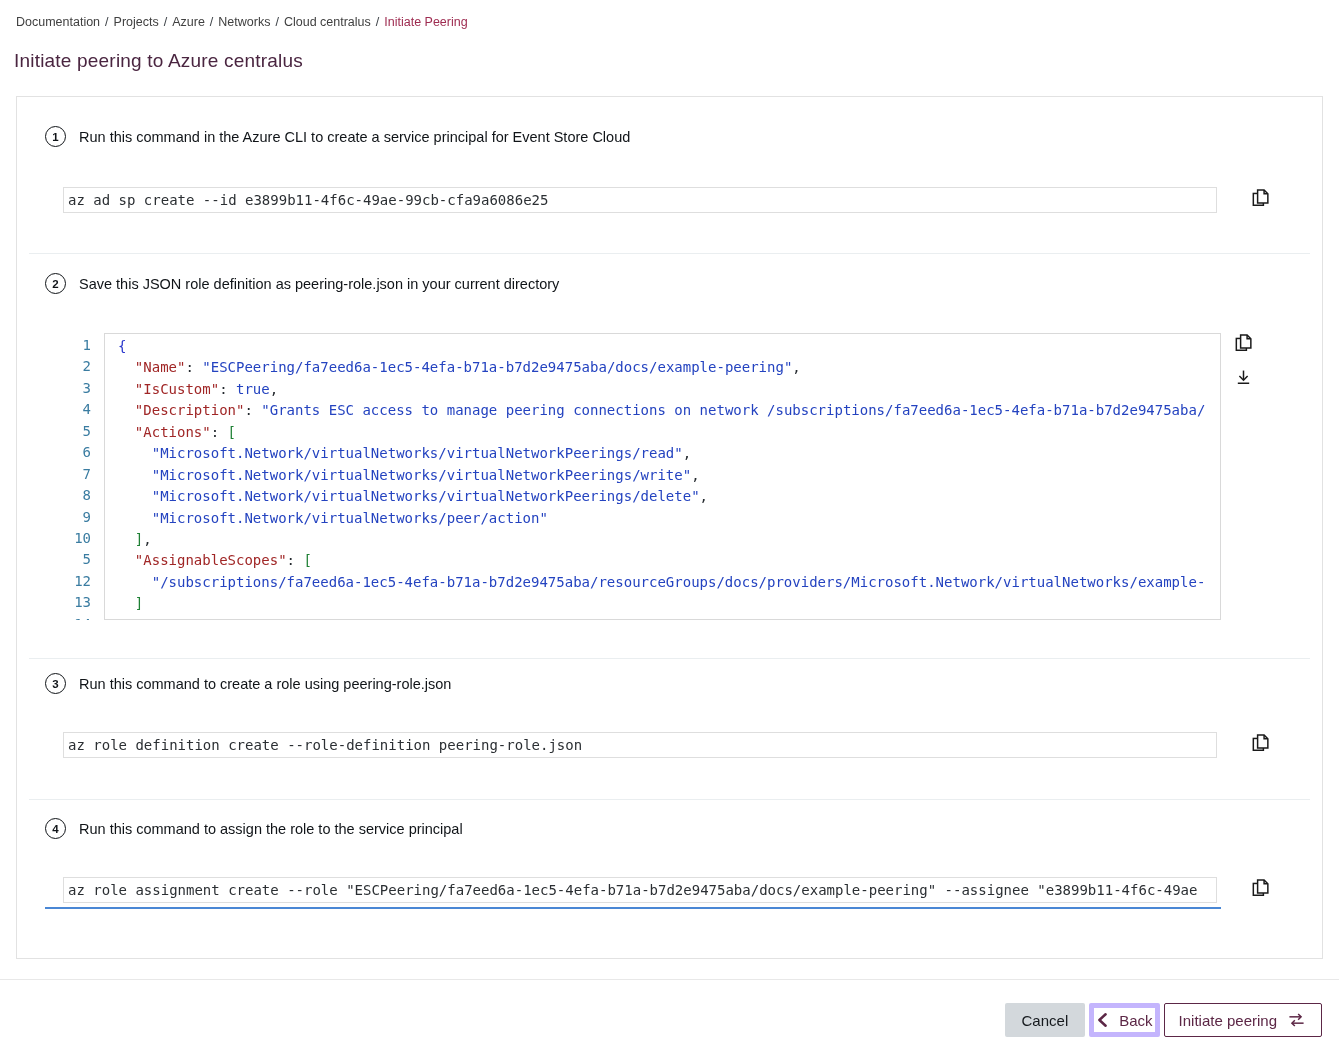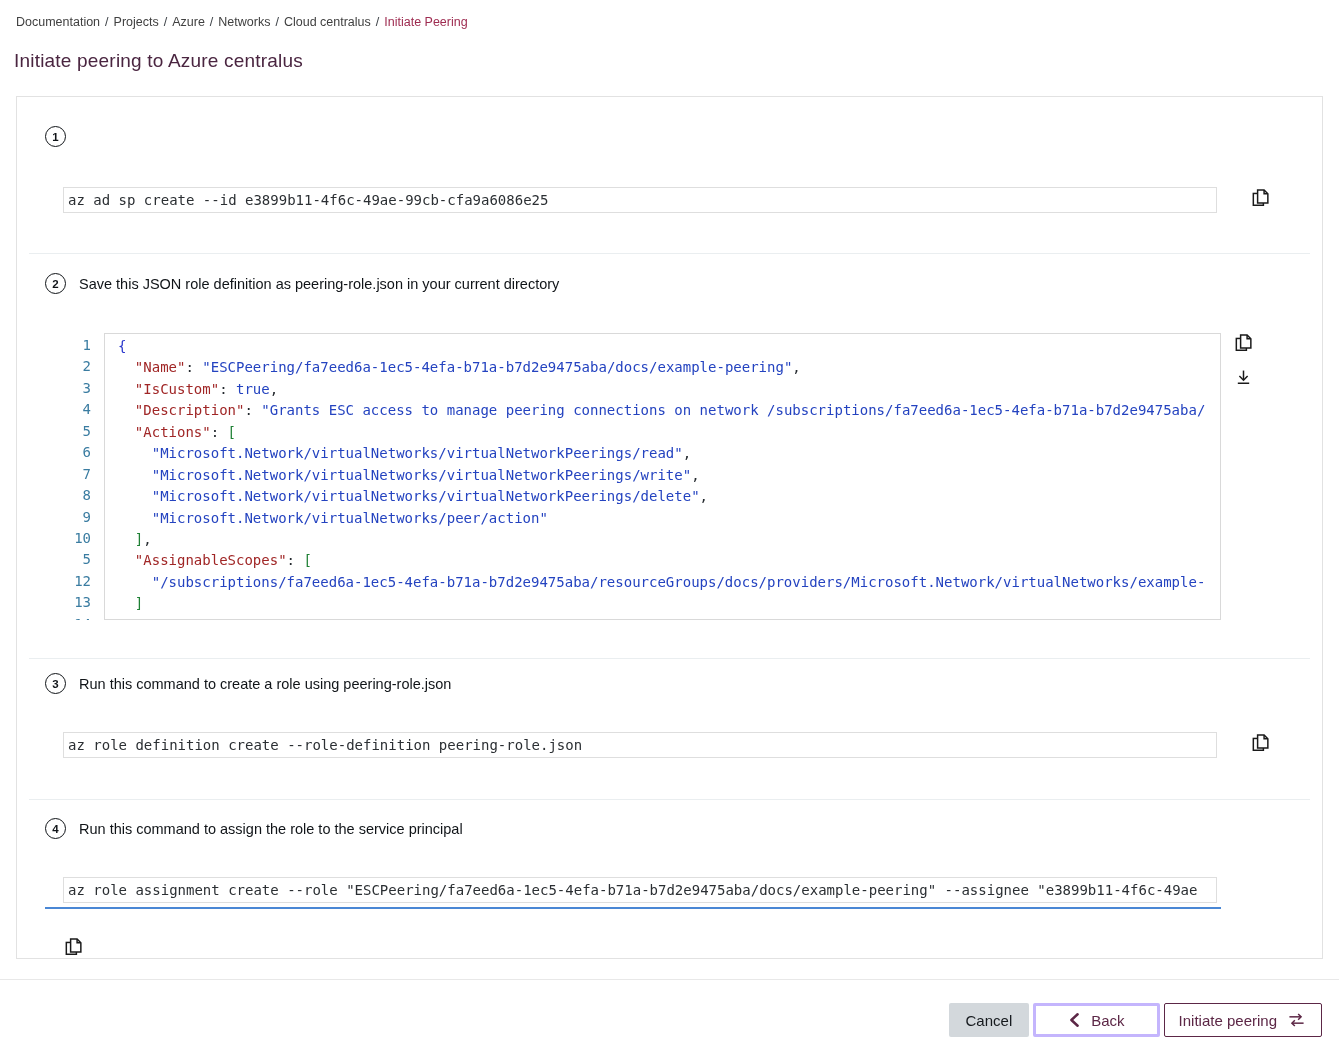--- a/index.html
+++ b/index.html
@@ -27,21 +27,21 @@
   .s2 .step-head { top:19px; }
   .s3 .step-head { top:14px; }
   .s4 .step-head { top:18px; }
   .step-num { width:21px; height:21px; border:1.5px solid #101418; border-radius:50%; display:flex; align-items:center; justify-content:center; font-size:11.5px; font-weight:700; color:#101418; flex:0 0 auto; }
   .step-text { font-size:14.5px; color:#101418; }
 
   
   .cmd-row { position:absolute; left:46px; display:flex; align-items:flex-start; gap:33px; }
   .s1 .cmd-row { top:90px; }
   .s3 .cmd-row { top:73px; }
-  .s4 .cmd-row { top:77px;flex-direction:column; }
+  .s4 .cmd-row { top:77px; }
   .cmd-box { width:1154px; height:26px; border:1px solid #dedede; background:#fff; font-family:"DejaVu Sans Mono", monospace; font-size:14px; line-height:24px; color:#2b2f33; padding:0 6px 0 4px; white-space:pre; overflow:hidden; }
   .icon-btn { background:none; border:none; padding:0; cursor:pointer; height:22px; }
   .scroll-line { position:absolute; left:28px; top:107px; width:1176px; height:2px; background:#4a87d5; }
 
   
   .code-wrap { position:absolute; left:46px; top:79px; width:1158px; height:287px; display:flex; overflow:hidden; }
   .gutter { width:41px; flex:0 0 auto; text-align:right; padding:2px 13px 0 0; font-family:"DejaVu Sans Mono", monospace; font-size:14px; color:#3a7ca1; }
   .gutter .ln { height:21.45px; line-height:21.45px; }
   .code-area { flex:1; border:1px solid #d9d9d9; background:#fff; padding:2px 0 0 13px; font-family:"DejaVu Sans Mono", monospace; font-size:14px; white-space:pre; overflow:hidden; }
   .code-area .cl { height:21.45px; line-height:21.45px; }
@@ -51,35 +51,36 @@
   .tk-b  { color:#2443c0; }
   .tk-cb { color:#2936cc; }
   .tk-sb { color:#1e8034; }
   .code-actions { position:absolute; top:78px; right:68px; display:flex; flex-direction:column; gap:13px; }
 
   
   .footer-divider { margin-top:20px; border-top:1px solid #e8e8e8; }
   .footer { margin-top:23px; display:flex; justify-content:flex-end; align-items:center; gap:4px; padding-right:17px; }
   .btn { height:34px; font-size:15px; font-family:"Liberation Sans", sans-serif; display:flex; align-items:center; justify-content:center; cursor:pointer; border-radius:2px; }
   .btn-cancel { background:#d3d8dc; border:none; color:#15191d; padding:0 17px; }
-  .btn-back { background:#fff; border:3px solid #c4b5fd; color:#5c2746; padding:0 32px; gap:10px; }
+  .btn-back { background:#fff; border:5px solid #c4b5fd; color:#5c2746; padding:0 2px; gap:10px; }
   .btn-primary { background:#fff; border:1.5px solid #5c2746; color:#5c2746; padding:0 14px; gap:9px; }
 </style>
 </head>
 <body>
 
 <nav class="breadcrumb"><span class="crumb">Documentation</span><span class="sep">/</span><span class="crumb">Projects</span><span class="sep">/</span><span class="crumb">Azure</span><span class="sep">/</span><span class="crumb">Networks</span><span class="sep">/</span><span class="crumb">Cloud centralus</span><span class="sep">/</span><span class="current">Initiate Peering</span></nav>
 
 <h1 class="page-title">Initiate peering to Azure centralus</h1>
 
 <div class="card">
 
   <section class="step s1">
     <div class="step-head">
       <span class="step-num">1</span>
+      <span class="step-text">Run this command in the Azure CLI to create a service principal for Event Store Cloud</span>
     </div>
     <div class="cmd-row">
       <div class="cmd-box">az ad sp create --id e3899b11-4f6c-49ae-99cb-cfa9a6086e25</div>
       <button class="icon-btn" title="">
         <span>
           <svg width="21" height="22" viewBox="0 0 24 24" fill="none" stroke="#1a1a1a" stroke-width="1.7">
             <rect x="3.8" y="6.8" width="11.5" height="13.5"></rect>
             <path fill="#ffffff" d="M8.7 2.8 h7.4 l4.3 4.3 v10.6 h-11.7 z"></path>
             <path d="M16.1 2.8 v4.3 h4.3"></path>
           </svg>

